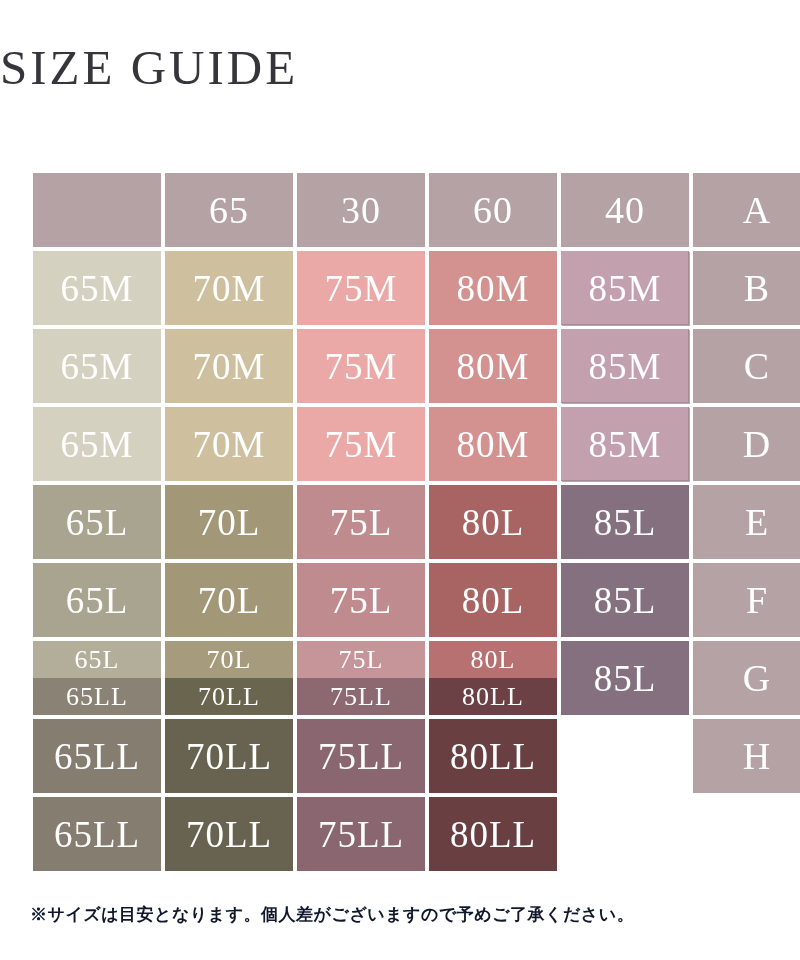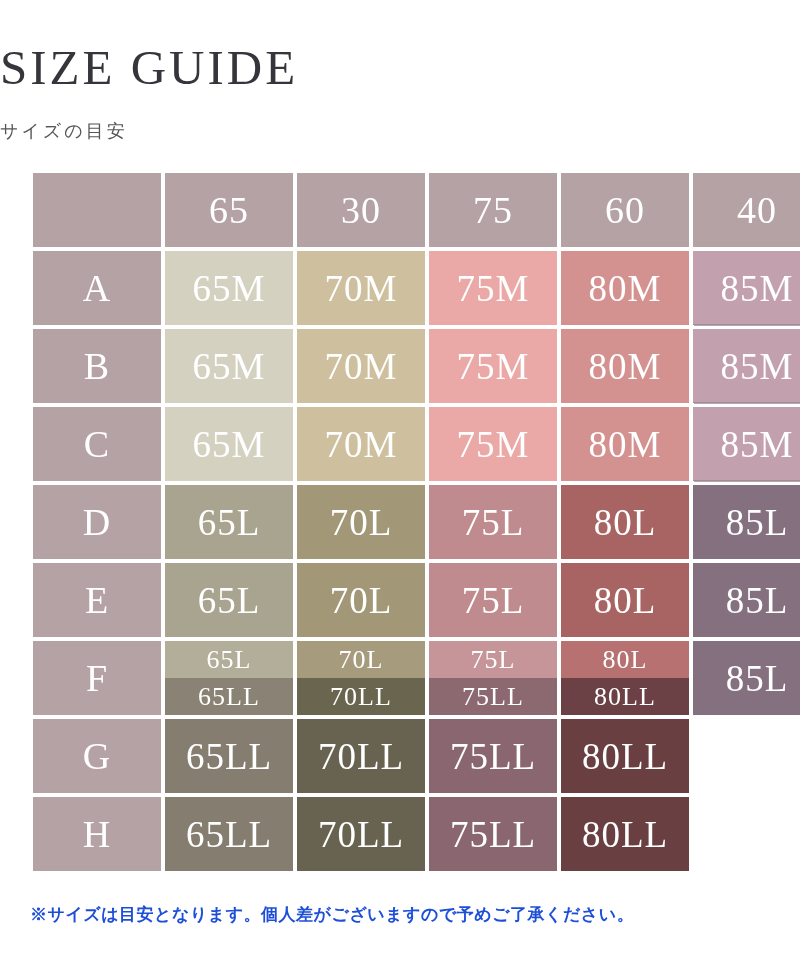--- a/index.html
+++ b/index.html
@@ -58,38 +58,36 @@
     color: #ffffff;
     font-size: 26px;
     letter-spacing: 1px;
   }
   .cell.empty { background: transparent; }
   .footnote {
     position: absolute;
     left: 30px; top: 903px;
     font-size: 17px;
     font-weight: bold;
-    color: #1d4ed8;
+    color: #0f172a;
     letter-spacing: 0.5px;
   }
 </style>
 </head>
 <body>
 
 <div class="page-header">
   <div class="title">SIZE GUIDE</div>
-  <div class="subtitle">サイズの目安</div>
 </div>
 
 <div class="table-wrap">
   <div class="grid">
       <div class="cell head" style="background: rgb(181, 162, 165);"></div>
       <div class="cell head" style="background: rgb(181, 162, 165);">65</div>
       <div class="cell head" style="background: rgb(181, 162, 165);">30</div>
-      <div class="cell head" style="background: rgb(181, 162, 165);">75</div>
       <div class="cell head" style="background: rgb(181, 162, 165);">60</div>
       <div class="cell head" style="background: rgb(181, 162, 165);">40</div>
       <div class="cell label" style="background: rgb(181, 162, 165);">A</div>
       <div class="cell" style="background: rgb(213, 209, 193);">65M</div>
       <div class="cell" style="background: rgb(206, 192, 158);">70M</div>
       <div class="cell" style="background: rgb(234, 168, 167);">75M</div>
       <div class="cell" style="background: rgb(211, 145, 144);">80M</div>
       <div class="cell outlined" style="background: rgb(194, 160, 174);">85M</div>
       <div class="cell label" style="background: rgb(181, 162, 165);">B</div>
       <div class="cell" style="background: rgb(213, 209, 193);">65M</div>

